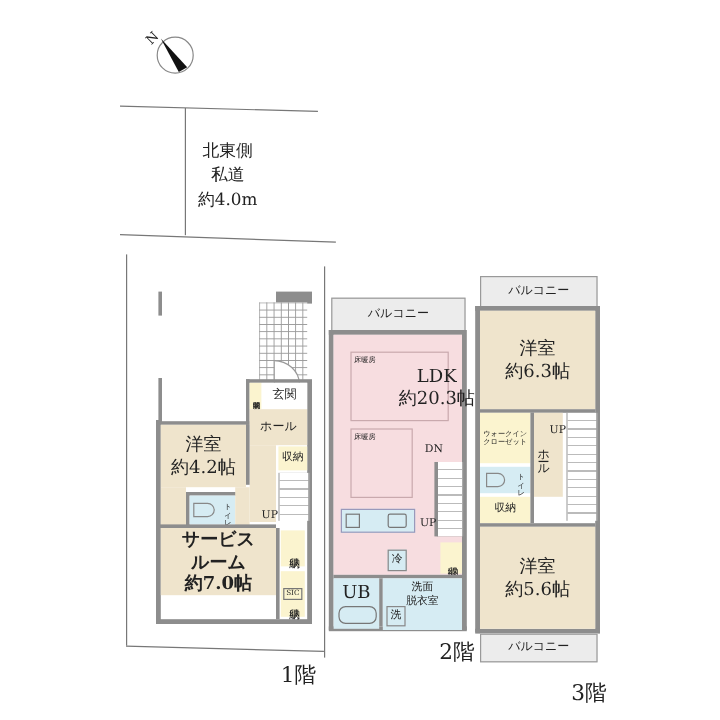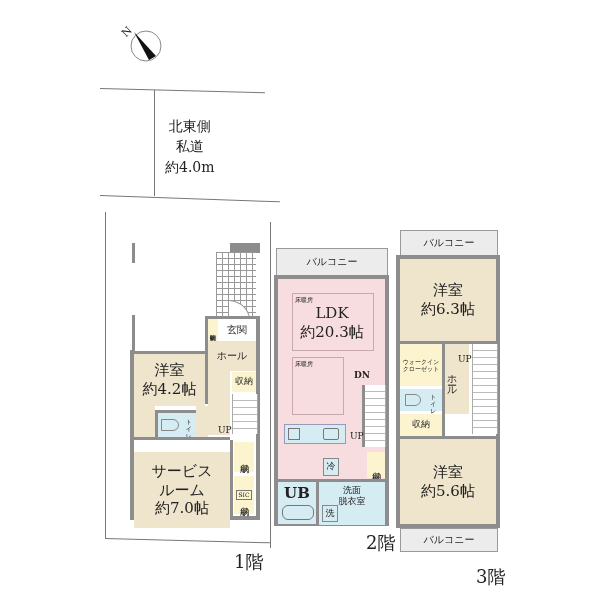--- a/index.html
+++ b/index.html
@@ -95,21 +95,21 @@
   <div class="wall" style="left:155px;top:410px;width:3px;height:28px;"></div>
   <div class="room blue" style="left:158px;top:413px;width:38px;height:24px;flex-direction:row;justify-content:space-around;">
     <span style="display:inline-block;width:16px;height:10px;border:1px solid #888;border-radius:0 6px 6px 0;"></span>
     <span class="xs vert">トイレ</span>
   </div>
   <div class="room beige" style="left:134px;top:406px;width:21px;height:32px;"></div>
   <div class="room beige" style="left:196px;top:406px;width:12px;height:32px;"></div>
 
   <div class="wall" style="left:130px;top:437px;width:100px;height:3px;"></div>
 
-  <div class="room beige big" style="left:134px;top:452px;width:96px;height:76px;">
+  <div class="room beige big" style="left:134px;top:440px;width:96px;height:56px;font-weight:bold;">
     <span>サービス</span>
     <span>ルーム</span>
     <span>約7.0帖</span>
   </div>
   <div class="room yellow sm vert" style="left:234px;top:442px;width:20px;height:30px;">
     <span>収納</span>
   </div>
   <div class="room yellow sm" style="left:234px;top:476px;width:20px;height:38px;">
     <span class="xs" style="border:1px solid #777;padding:0 1px;">SIC</span>
     <span class="vert">収納</span>
@@ -123,45 +123,45 @@
     <span>バルコニー</span>
   </div>
   <div class="wall" style="left:274px;top:275px;width:4px;height:250px;"></div>
   <div class="wall" style="left:274px;top:275px;width:114px;height:4px;"></div>
   <div class="wall" style="left:385px;top:275px;width:4px;height:250px;"></div>
   <div class="wall" style="left:274px;top:522px;width:115px;height:4px;"></div>
 
   <div class="abs pink" style="left:278px;top:279px;width:107px;height:200px;"></div>
   <div class="dashed" style="left:292px;top:293px;width:80px;height:56px;"></div>
   <div class="abs xs" style="left:295px;top:296px;">床暖房</div>
-  <div class="room big" style="left:292px;top:300px;width:80px;height:46px;">
+  <div class="room big" style="left:292px;top:300px;width:80px;height:46px;padding-left:32px;">
     <span>LDK</span>
     <span>約20.3帖</span>
   </div>
   <div class="dashed" style="left:292px;top:357px;width:50px;height:56px;"></div>
   <div class="abs xs" style="left:295px;top:360px;">床暖房</div>
 
   <div class="stairs" style="left:364px;top:385px;width:20px;height:62px;"></div>
   <div class="wall" style="left:362px;top:385px;width:3px;height:62px;"></div>
-  <div class="abs sm" style="left:354px;top:370px;font-weight:bold;">DN</div>
+  <div class="abs sm" style="left:354px;top:370px;">DN</div>
   <div class="abs sm" style="left:350px;top:431px;">UP</div>
 
   <div class="abs blue" style="left:284px;top:424px;width:60px;height:18px;border:1px solid #99b;"></div>
   <div class="abs" style="left:288px;top:428px;width:10px;height:10px;border:1px solid #777;"></div>
   <div class="abs" style="left:323px;top:428px;width:14px;height:10px;border:1px solid #777;border-radius:2px;"></div>
 
   <div class="room blue sm" style="left:323px;top:458px;width:14px;height:16px;border:1px solid #888;">
     <span>冷</span>
   </div>
   <div class="room yellow sm vert" style="left:367px;top:452px;width:18px;height:26px;">
     <span>収納</span>
   </div>
   <div class="wall" style="left:278px;top:479px;width:107px;height:3px;"></div>
 
-  <div class="room blue big" style="left:278px;top:482px;width:38px;height:40px;justify-content:flex-start;padding-top:2px;font-weight:bold;">
+  <div class="room blue big" style="left:278px;top:482px;width:38px;height:40px;justify-content:flex-start;padding-top:2px;">
     <span>UB</span>
   </div>
   <div class="abs" style="left:282px;top:505px;width:30px;height:13px;border:1px solid #777;border-radius:6px;"></div>
   <div class="wall" style="left:316px;top:482px;width:3px;height:40px;"></div>
   <div class="room blue sm" style="left:319px;top:482px;width:66px;height:40px;justify-content:flex-start;padding-top:3px;">
     <span>洗面</span>
     <span>脱衣室</span>
   </div>
   <div class="room sm" style="left:322px;top:505px;width:14px;height:15px;border:1px solid #888;background:#d6ecf3;">
     <span>洗</span>

